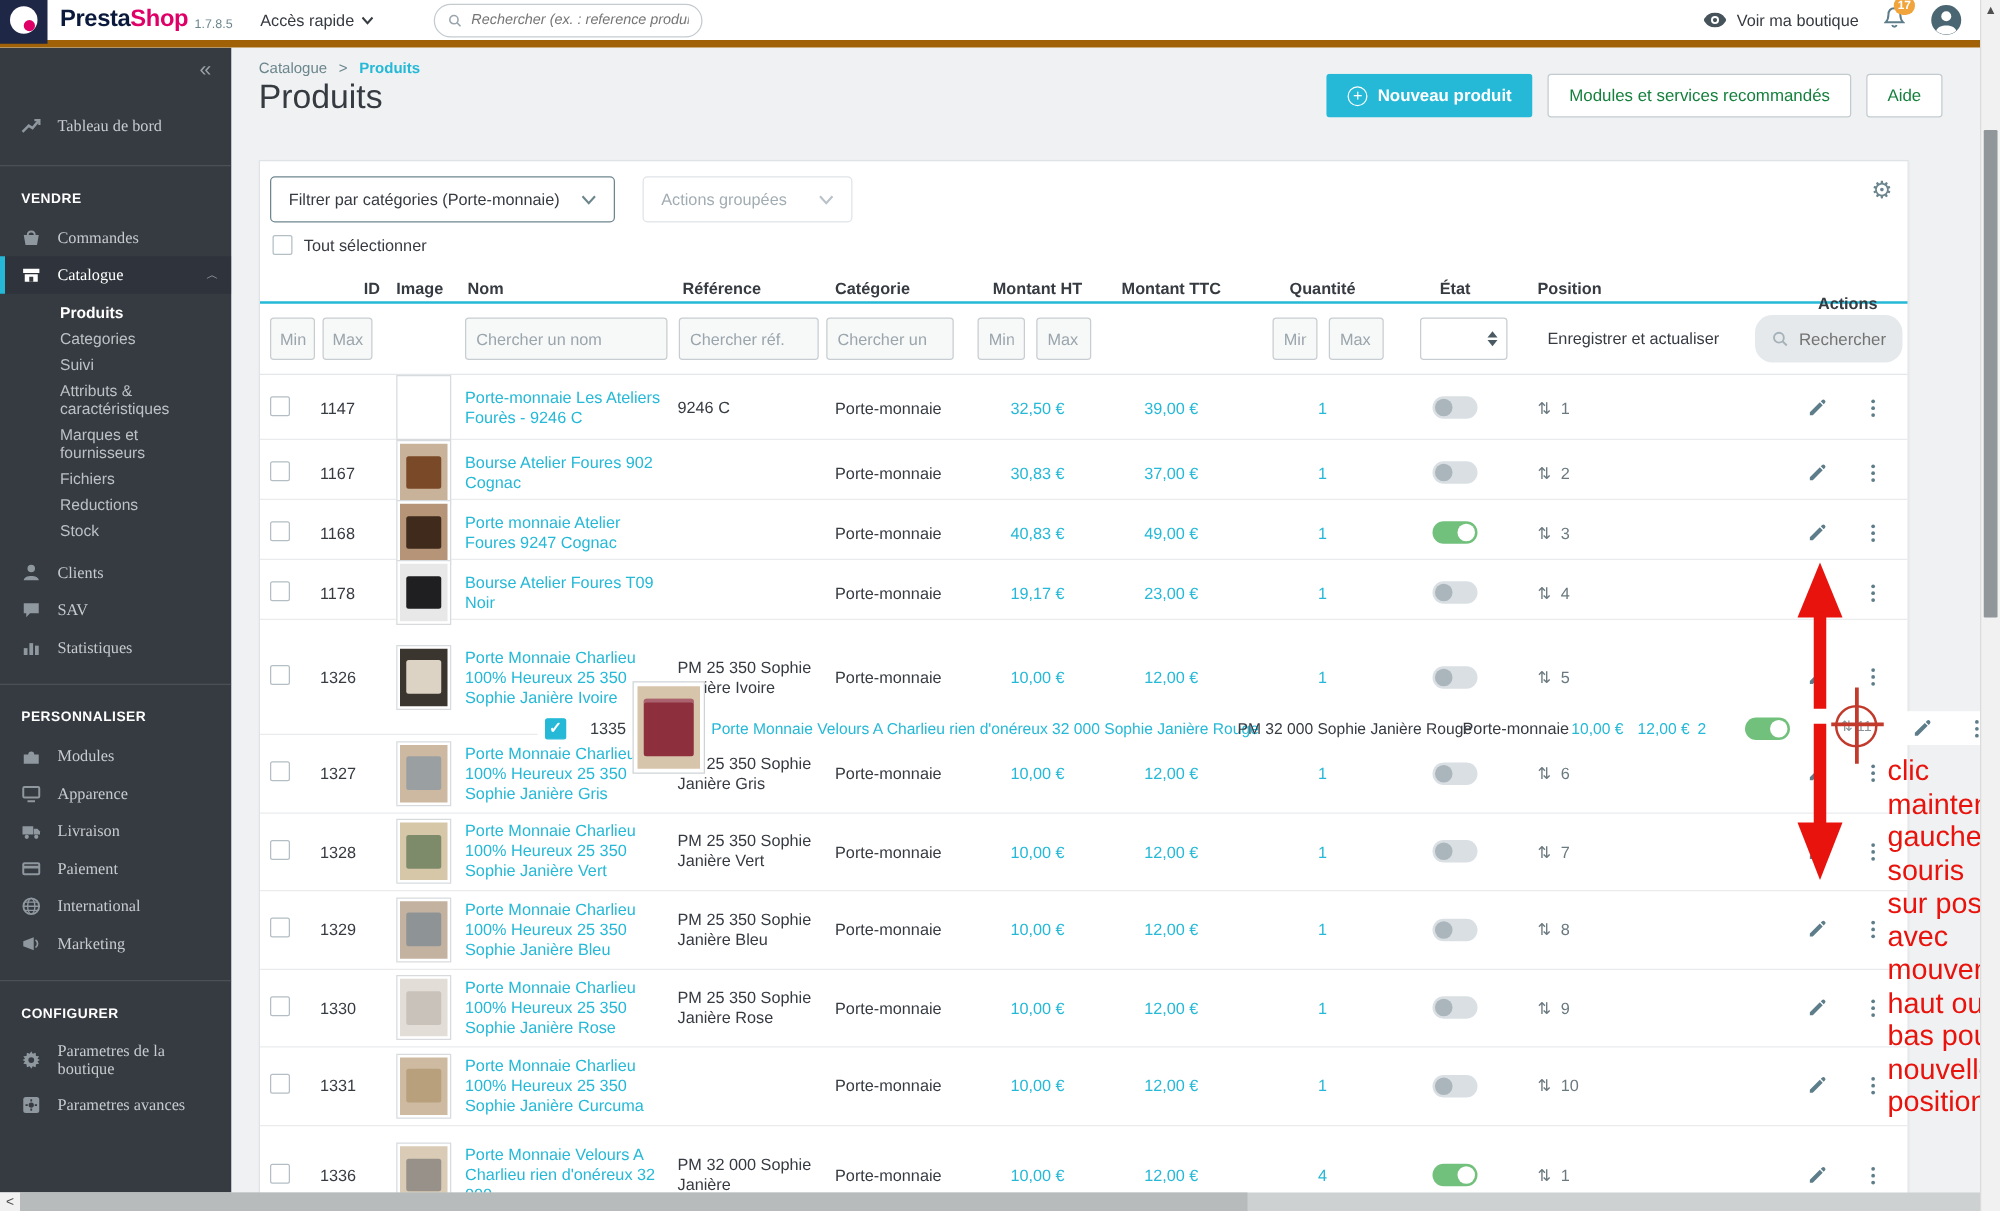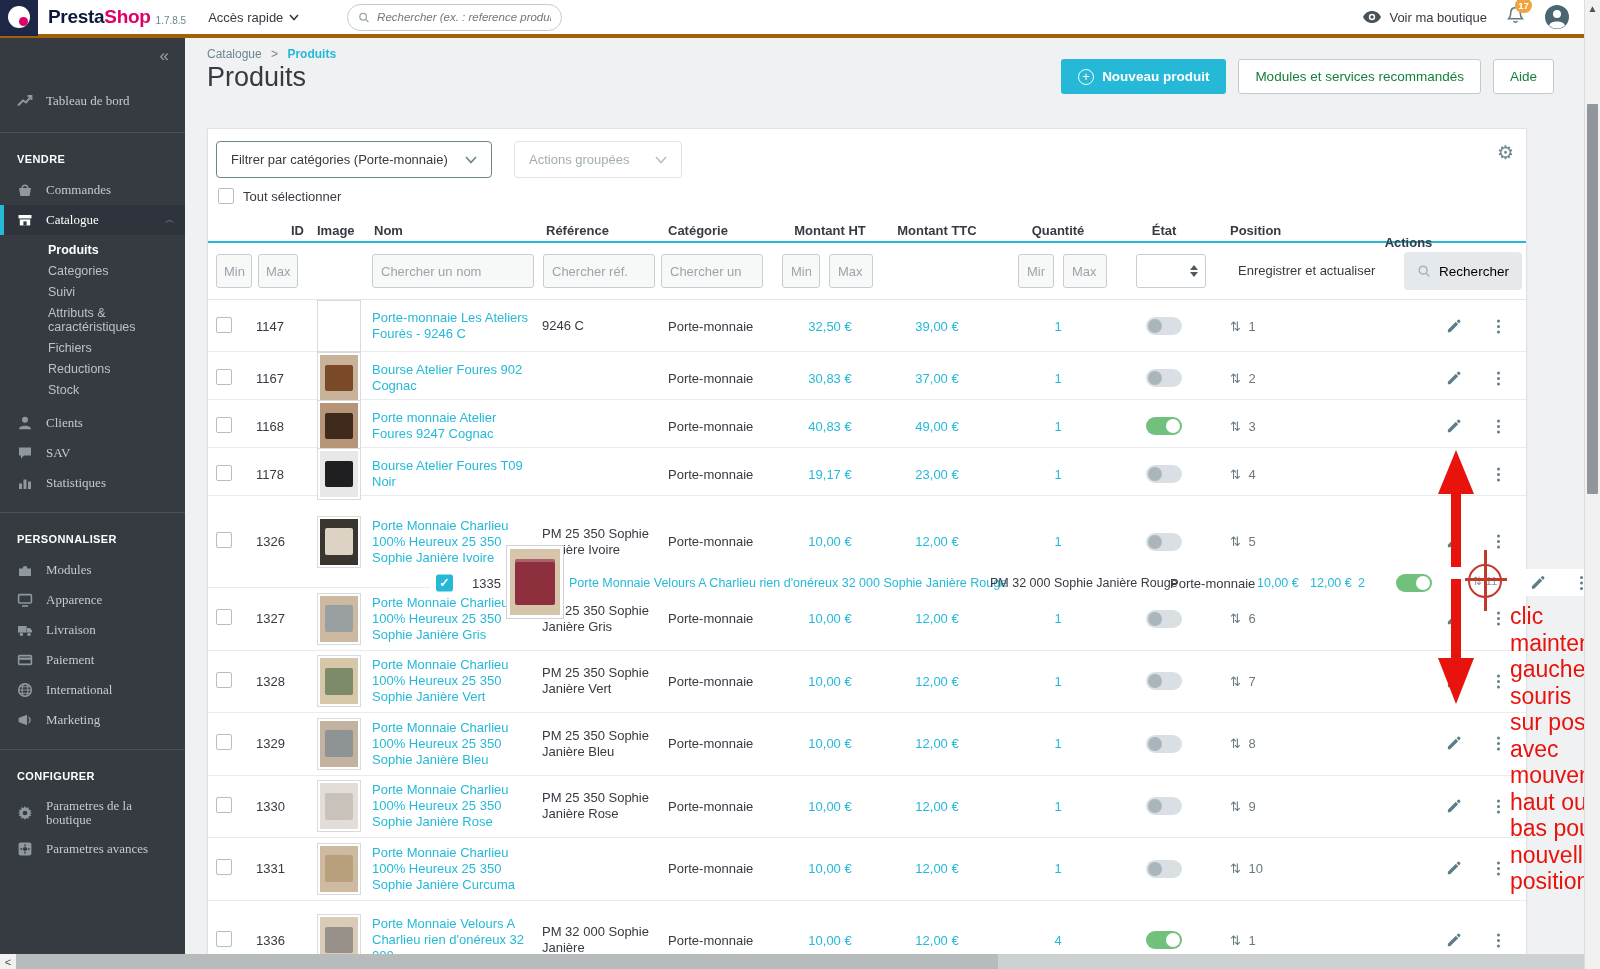--- a/index.html
+++ b/index.html
@@ -1,19 +1,19 @@
 <!DOCTYPE html>
 <html><head>
 <meta charset="utf-8">
 <style>
   * { margin:0; padding:0; box-sizing:border-box; }
   html,body { width:1600px; height:969px; overflow:hidden; font-family:"Liberation Sans",sans-serif; background:#eff1f2; position:relative; color:#363a41; }
 
   
-  .topbar { position:absolute; top:0; left:0; right:16px; height:38px; background:#fff; border-bottom:4px solid #a16207; display:flex; align-items:center; z-index:30; }
+  .topbar { position:absolute; top:0; left:0; right:16px; height:38px; background:#fff; border-bottom:6px solid #a16207; display:flex; align-items:center; z-index:30; }
   .logo-sq { width:38px; height:38px; background:#1f2746; display:flex; align-items:center; justify-content:center; flex:none; }
   .logo-circle { width:22px; height:22px; border-radius:50%; background:#fff; position:relative; }
   .logo-circle::after { content:""; position:absolute; right:2px; bottom:2px; width:9px; height:9px; border-radius:50%; background:#df0067; }
   .wordmark { margin-left:10px; font-size:19px; font-weight:700; letter-spacing:-0.3px; }
   .wm-presta { color:#0b1a3c; } .wm-shop { color:#df0067; }
   .version { font-size:10px; color:#6c868e; margin-left:5px; margin-top:6px; }
   .quick-access { margin-left:22px; font-size:13px; color:#363a41; display:flex; align-items:center; gap:6px; cursor:pointer; }
   .search-pill { margin-left:48px; width:215px; height:27px; border:1px solid #c3cbd0; border-radius:14px; display:flex; align-items:center; padding:0 10px; gap:7px; background:#fff; }
   .search-pill input { border:none; outline:none; font-size:11.5px; font-style:italic; color:#8d9aa1; width:100%; background:transparent; font-family:"Liberation Sans",sans-serif; }
   .topbar-right { margin-left:auto; display:flex; align-items:center; gap:20px; padding-right:14px; }
@@ -59,31 +59,31 @@
   .bulk-dd { width:168px; height:37px; border:1px solid #dfe3e6; border-radius:4px; display:flex; align-items:center; justify-content:space-between; padding:0 14px; font-size:13px; color:#a2adb3; margin-left:22px; cursor:default; }
   .card-gear { position:absolute; right:12px; top:14px; font-size:19px; color:#6c868e; cursor:pointer; line-height:1; }
   .select-all { height:30px; display:flex; align-items:center; gap:9px; padding-left:10px; font-size:13px; color:#363a41; }
   .cb { width:16px; height:16px; border:1px solid #b4bec4; border-radius:2px; background:#fff; display:inline-block; flex:none; }
   .cb.checked { background:#25b9d7; border-color:#25b9d7; color:#fff; text-align:center; font-size:12px; line-height:15px; font-weight:700; }
 
   
   .thead { display:grid; grid-template-columns:40px 56px 68px 170px 118px 124px 92px 122px 120px 92px 105px 1fr; align-items:center; height:32px; border-bottom:2px solid #25b9d7; font-size:13px; font-weight:700; color:#363a41; }
   .thead .h-id { padding-left:8px;text-align:right; } .thead .h-img { padding-left:13px; } .thead .h-nom { padding-left:2px; }
   .thead .h-ref { padding-left:4px; } .thead .h-cat { padding-left:8px; }
-  .thead .h-c { text-align:center; } .thead .h-pos { padding-left:20px; } .thead .h-act { text-align:center; padding-right:24px;margin-top:24px; }
+  .thead .h-c { text-align:center; } .thead .h-pos { padding-left:20px; } .thead .h-act { text-align:right; padding-right:24px;margin-top:24px; }
 
   .tfilter { position:relative; height:57px; border-bottom:1px solid #e4e7ea; }
   .tfilter .fi { position:absolute; top:11px; height:34px; background:#f7f8f8; border:1px solid #c8cdd1; border-radius:3px; font-size:13px; color:#8d9aa1; padding:0 8px; outline:none; font-family:"Liberation Sans",sans-serif; }
   .fi::placeholder { color:#9aa5ac; }
   .f-sel { position:absolute; top:11px; height:34px; background:#fff; border:1px solid #c8cdd1; border-radius:3px; display:flex; align-items:center; justify-content:flex-end; padding:0 7px; }
   .spin { display:flex; flex-direction:column; gap:2px; }
   .spin i { width:0; height:0; border-left:4px solid transparent; border-right:4px solid transparent; display:block; }
   .spin .up { border-bottom:5px solid #4a5a62; } .spin .dn { border-top:5px solid #4a5a62; }
   .f-save { position:absolute; left:1030px; top:20px; font-size:13px; color:#363a41; cursor:pointer; }
-  .f-search { position:absolute; left:1196px; top:9px; width:118px; height:38px; background:#e5e9eb; border-radius:4px; color:#000000; font-size:13.5px; display:flex; align-items:center; justify-content:center; gap:8px; cursor:default; }
+  .f-search { position:absolute; left:1196px; top:9px; width:118px; height:38px; background:#e5e9eb; border-radius:14px; color:#737373; font-size:13.5px; display:flex; align-items:center; justify-content:center; gap:8px; cursor:default; }
 
   .trow { display:grid; grid-template-columns:40px 56px 68px 170px 118px 124px 92px 122px 120px 92px 105px 1fr; align-items:center; border-bottom:1px solid #e9ebed; font-size:13px; }
   .trow:nth-of-type(1) { height:52px; } .trow:nth-of-type(2),.trow:nth-of-type(3),.trow:nth-of-type(4) { height:48px; }
   .trow:nth-of-type(5) { height:92px; } .trow:nth-of-type(n+6) { height:62.5px; } .trow:nth-of-type(11) { height:80px; }
   .c-cb { padding-left:8px; } .c-id { padding-left:8px; color:#363a41; }
   .c-img { padding-left:13px; }
   .thumb { width:44px; height:52px; background:#fff; border:1px solid #d8dbde; padding:2px; }
   .thumb .ph { width:100%; height:100%; display:flex; align-items:center; justify-content:center; }
   .thumb .ph .wal { width:72%; height:58%; border-radius:2px; }
   .c-name a { color:#25b9d7; text-decoration:none; line-height:16px; display:block; padding-right:6px; cursor:pointer; }
@@ -206,20 +206,21 @@
           </svg>
         </span>
         <span>Catalogue</span>
         <span class="sb-caret">︿</span>
       </div>
       <div class="sb-children">
         <div class="sb-child active">Produits</div>
         <div class="sb-child">Categories</div>
         <div class="sb-child">Suivi</div>
         <div class="sb-child">Attributs &amp; caractéristiques</div>
+        <div class="sb-child">Marques et fournisseurs</div>
         <div class="sb-child">Fichiers</div>
         <div class="sb-child">Reductions</div>
         <div class="sb-child">Stock</div>
       </div>
       <div class="sb-item">
         <span style="width: 16px; height: 16px; display: inline-flex; flex: 0 0 auto; color: rgb(143, 152, 158);">
           <svg viewBox="0 0 16 16">
             <circle cx="8" cy="4.8" r="3" fill="currentColor"></circle>
             <path d="M2 14.2 C2 9.6,14 9.6,14 14.2 Z" fill="currentColor"></path>
           </svg>

